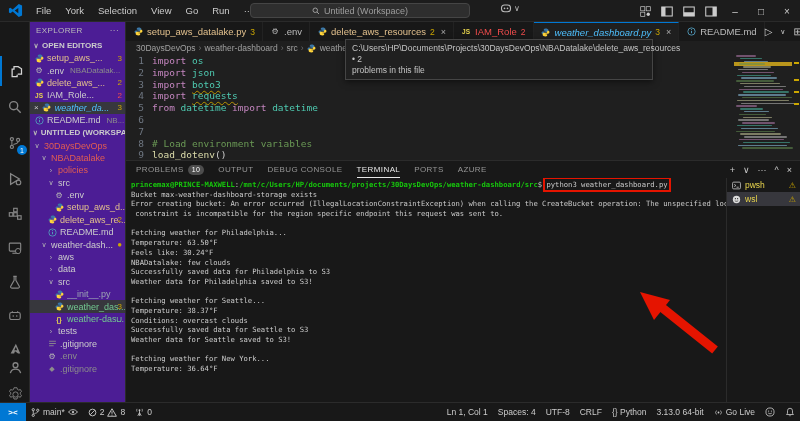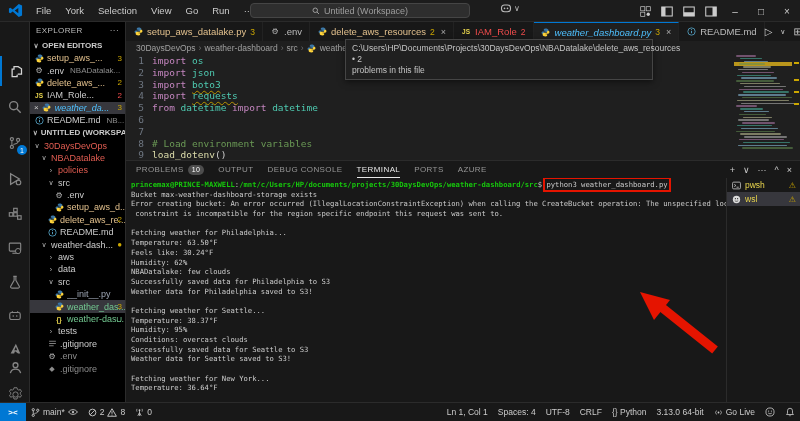--- a/index.html
+++ b/index.html
@@ -30,21 +30,21 @@
     background:#181818; border-right:1px solid #2b2b2b; z-index:5; }
   .act-ico { position:absolute; left:0; width:30px; height:30px; display:flex;
     align-items:center; justify-content:center; color:#868686; }
   .act-ico.active { color:#d7d7d7; border-left:2px solid #0078d4; }
   .act-badge { position:absolute; right:3px; bottom:3px; background:#0078d4; color:#fff;
     font-size:7px; min-width:10px; height:10px; border-radius:5px; display:flex;
     align-items:center; justify-content:center; }
 
   
   .sidebar { position:absolute; left:30px; top:22px; width:96px; height:380px;
-    background:#000000; border-right:1px solid #2b2b2b; overflow:hidden; font-size:9px; }
+    background:#4c1d95; border-right:1px solid #2b2b2b; overflow:hidden; font-size:9px; }
   .sb-header { height:17px; display:flex; align-items:center; justify-content:space-between;
     padding:0 6px; color:#bbbbbb; font-size:8px; letter-spacing:0.4px; }
   .sb-section { height:13px; display:flex; align-items:center; gap:2px; font-weight:bold;
     color:#cccccc; font-size:8px; padding-left:2px; }
   .sb-row { height:12.4px; display:flex; align-items:center; gap:3px; padding-left:4px;
     white-space:nowrap; overflow:hidden; cursor:pointer; position:relative; }
   .sb-row.selected { background:#37373d; }
   .sb-row .lbl { font-size:9px; overflow:hidden; text-overflow:clip; white-space:nowrap; }
   .sb-row .suffix { color:#8c8c8c; font-size:8px; margin-left:3px; }
   .sb-row .badge { position:absolute; right:3px; font-size:8px; }
@@ -635,28 +635,26 @@
     </div>
   <div class="term-wrap mono" id="terminal">
       <div class="tline"><span class="tc-g">princemax@PRINCE-MAXWELL</span><span class="tc-w">:</span><span class="tc-g">/mnt/c/Users/HP/documents/projects/30DaysDevOps/weather-dashboard/src</span><span class="tc-w">$ </span><span class="tc-w cmd-box">python3 weather_dashboard.py</span></div>
       <div class="tline"><span class="tc-w">Bucket max-weather-dashboard-storage exists</span></div>
       <div class="tline"><span class="tc-w">Error creating bucket: An error occurred (IllegalLocationConstraintException) when calling the CreateBucket operation: The unspecified location</span></div>
       <div class="tline"><span class="tc-w"> constraint is incompatible for the region specific endpoint this request was sent to.</span></div>
       <div class="tline"></div>
       <div class="tline"><span class="tc-w">Fetching weather for Philadelphia...</span></div>
       <div class="tline"><span class="tc-w">Temperature: 63.50°F</span></div>
       <div class="tline"><span class="tc-w">Feels like: 30.24°F</span></div>
-      <div class="tline"><span class="tc-w">Humidity: 62%</span></div>
       <div class="tline"><span class="tc-w">NBADatalake: few clouds</span></div>
       <div class="tline"><span class="tc-w">Successfully saved data for Philadelphia to S3</span></div>
       <div class="tline"><span class="tc-w">Weather data for Philadelphia saved to S3!</span></div>
       <div class="tline"></div>
       <div class="tline"><span class="tc-w">Fetching weather for Seattle...</span></div>
       <div class="tline"><span class="tc-w">Temperature: 38.37°F</span></div>
-      <div class="tline"><span class="tc-w">Humidity: 95%</span></div>
       <div class="tline"><span class="tc-w">Conditions: overcast clouds</span></div>
       <div class="tline"><span class="tc-w">Successfully saved data for Seattle to S3</span></div>
       <div class="tline"><span class="tc-w">Weather data for Seattle saved to S3!</span></div>
       <div class="tline"></div>
       <div class="tline"><span class="tc-w">Fetching weather for New York...</span></div>
       <div class="tline"><span class="tc-w">Temperature: 36.64°F</span></div>
     </div>
   <div class="term-side" id="term-side">
       <div class="ts-row">
         <span class="fic">

